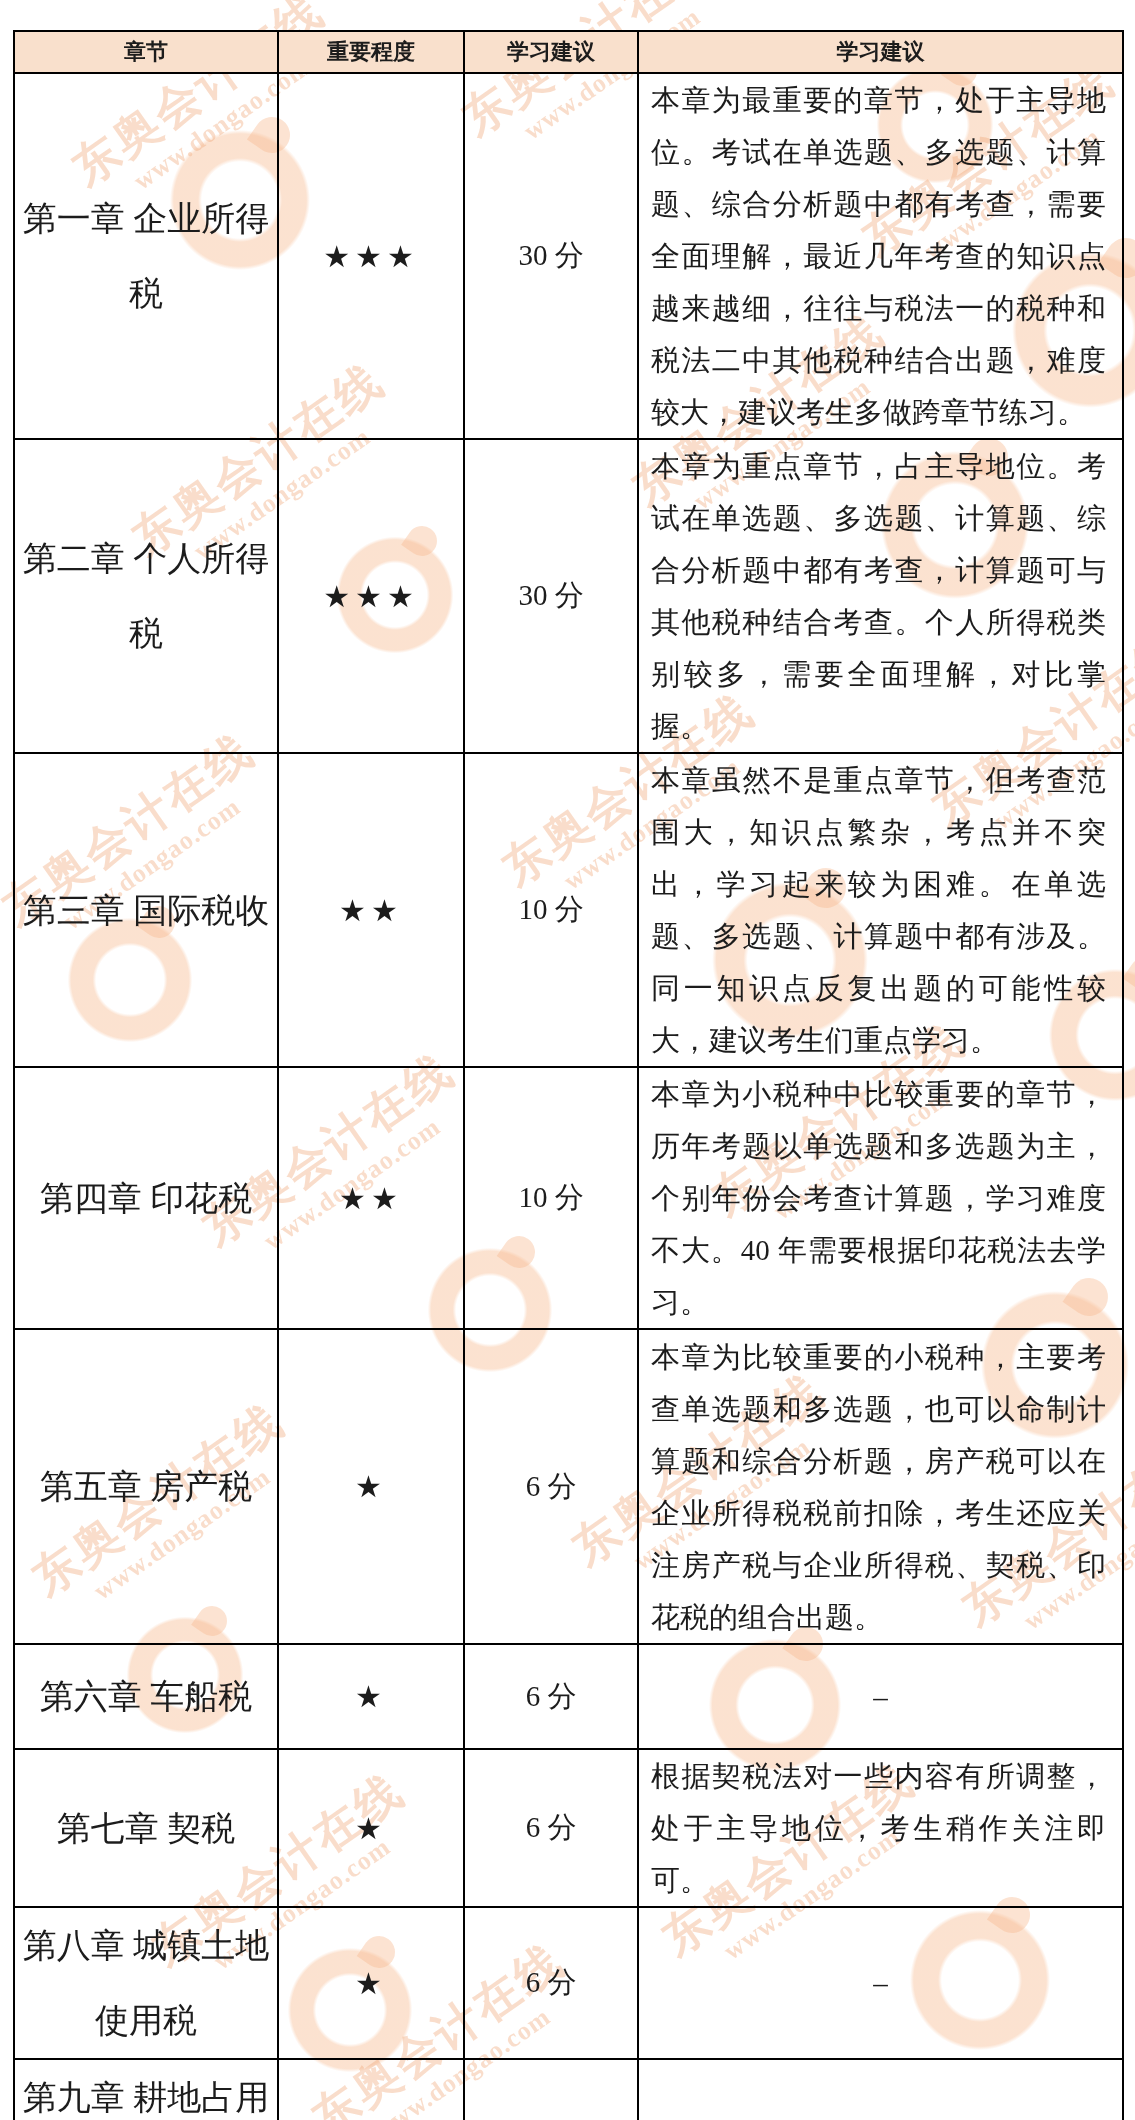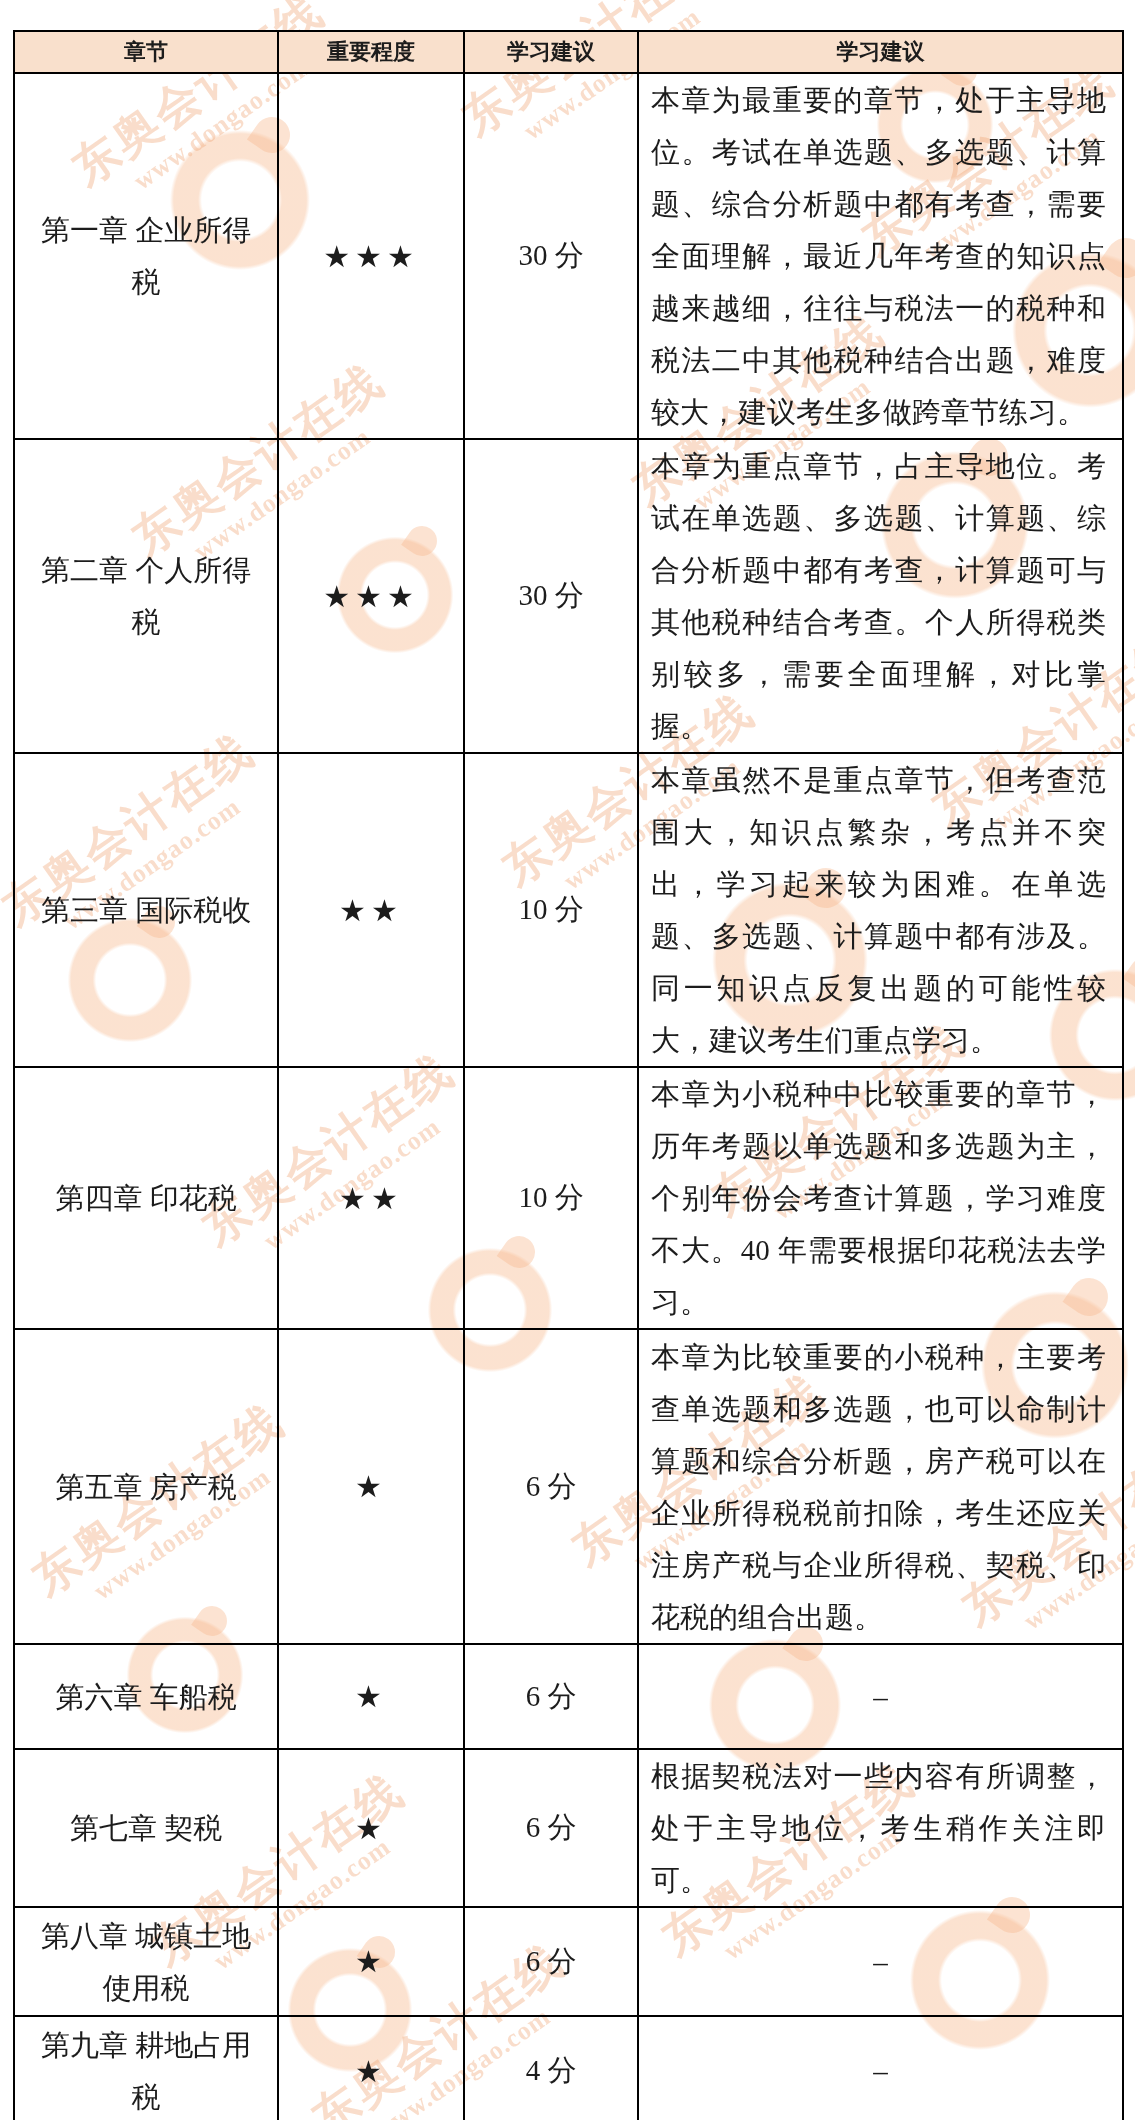--- a/index.html
+++ b/index.html
@@ -56,21 +56,21 @@
   .sched th {
     background:#f9e0cc;
     font-size:22px;
     font-weight:bold;
     height:42px;
     text-align:center;
     vertical-align:middle;
   }
   td.chapter {
     text-align:center; vertical-align:middle;
-    font-size:29px; line-height:52px;
+    font-size:34px; line-height:75px;
     white-space:pre-line;
   }
   td.stars {
     text-align:center; vertical-align:middle;
     font-family:"DejaVu Sans",sans-serif;
     font-size:30px; letter-spacing:5px;
   }
   td.score { text-align:center; vertical-align:middle; font-size:29px; }
   td.advice {
     vertical-align:middle;

